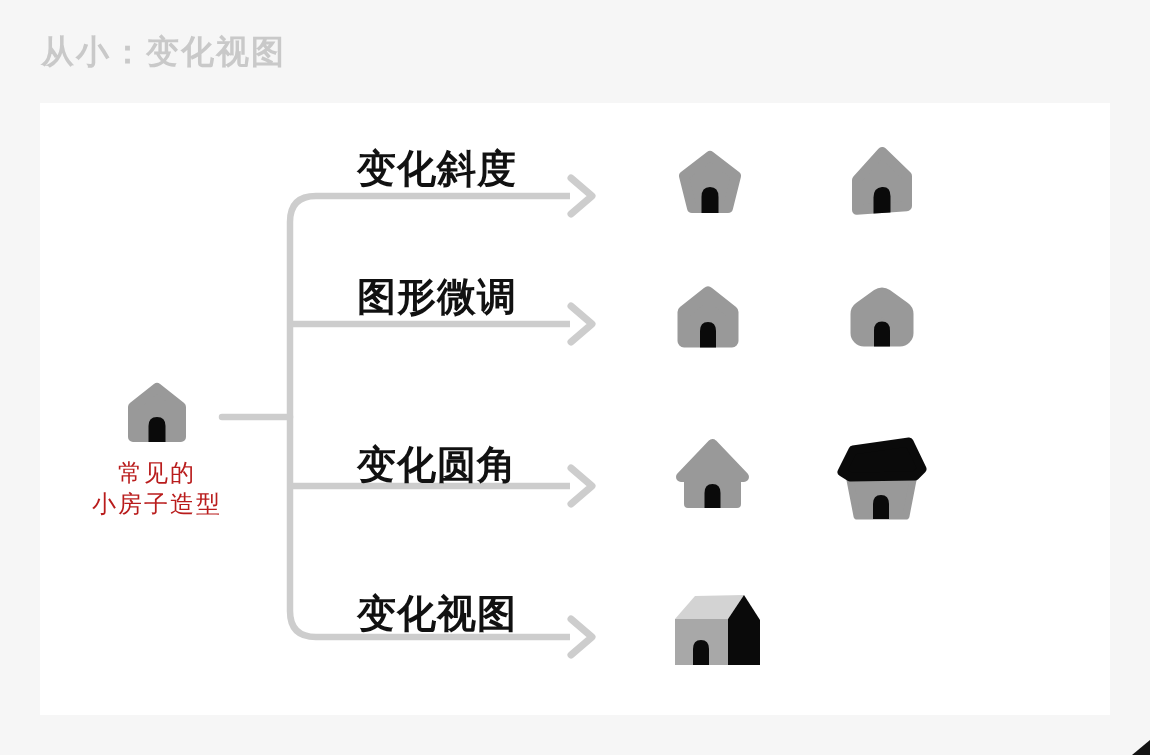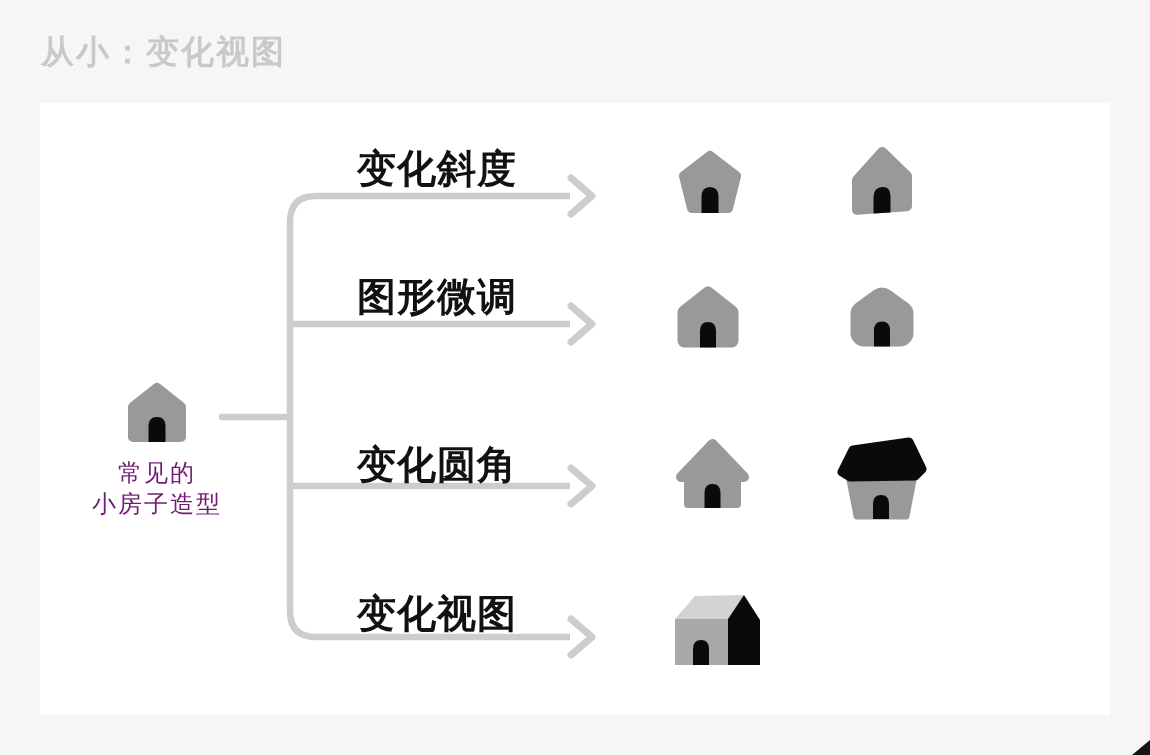--- a/index.html
+++ b/index.html
@@ -28,21 +28,21 @@
   .r1h1{left:676px;top:146px;}
   .r1h2{left:848px;top:144px;}
   .r1h2 svg{transform:skewY(-4deg);}
   .r2h1{left:676px;top:283px;}
   .r2h2{left:847px;top:282px;}
   .r3h1{left:666px;top:433px;}
   .r3h2{left:837px;top:436px;}
   .r4h1{left:674px;top:593px;}
   .source-caption{
     position:absolute;left:47px;top:457px;width:220px;text-align:center;
-    font-size:24px;line-height:31px;color:#701a75;letter-spacing:2px;
+    font-size:24px;line-height:31px;color:#b91c1c;letter-spacing:2px;
   }
   .corner-curl{
     position:absolute;right:0;bottom:0;width:0;height:0;
     border-left:18px solid transparent;border-bottom:15px solid #141414;
   }
 </style>
 </head>
 <body>
 
 <div class="stage">

